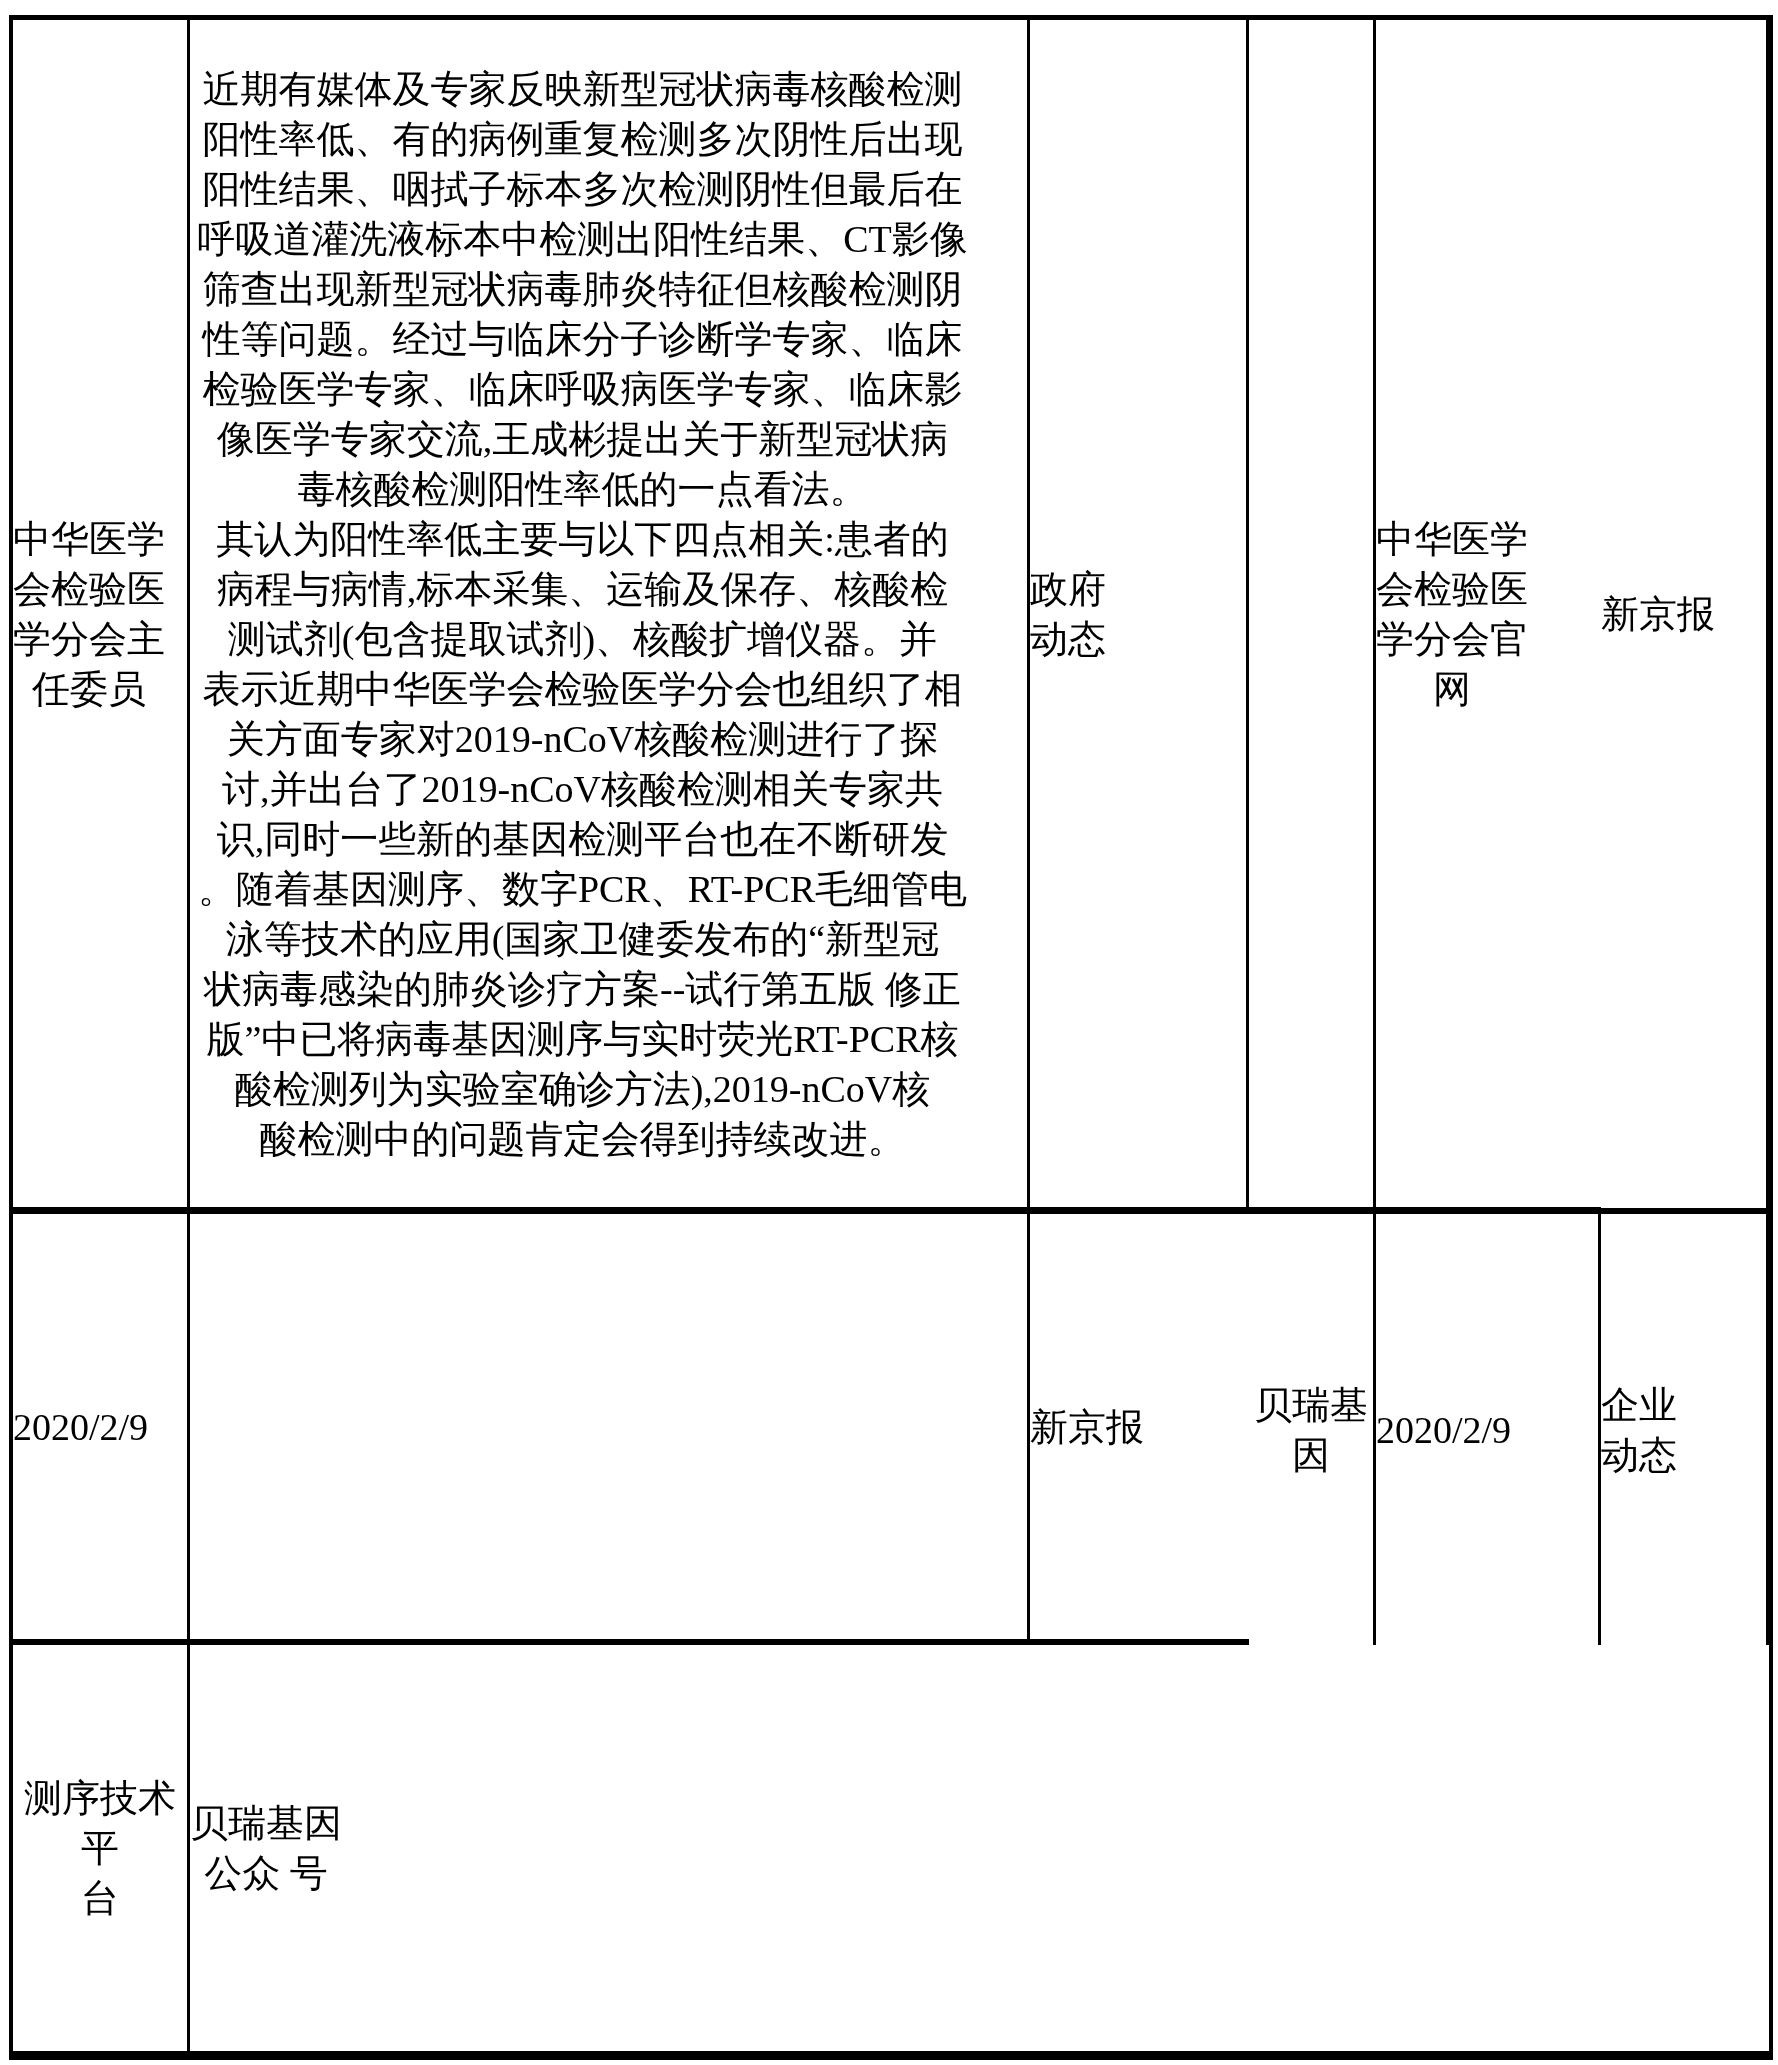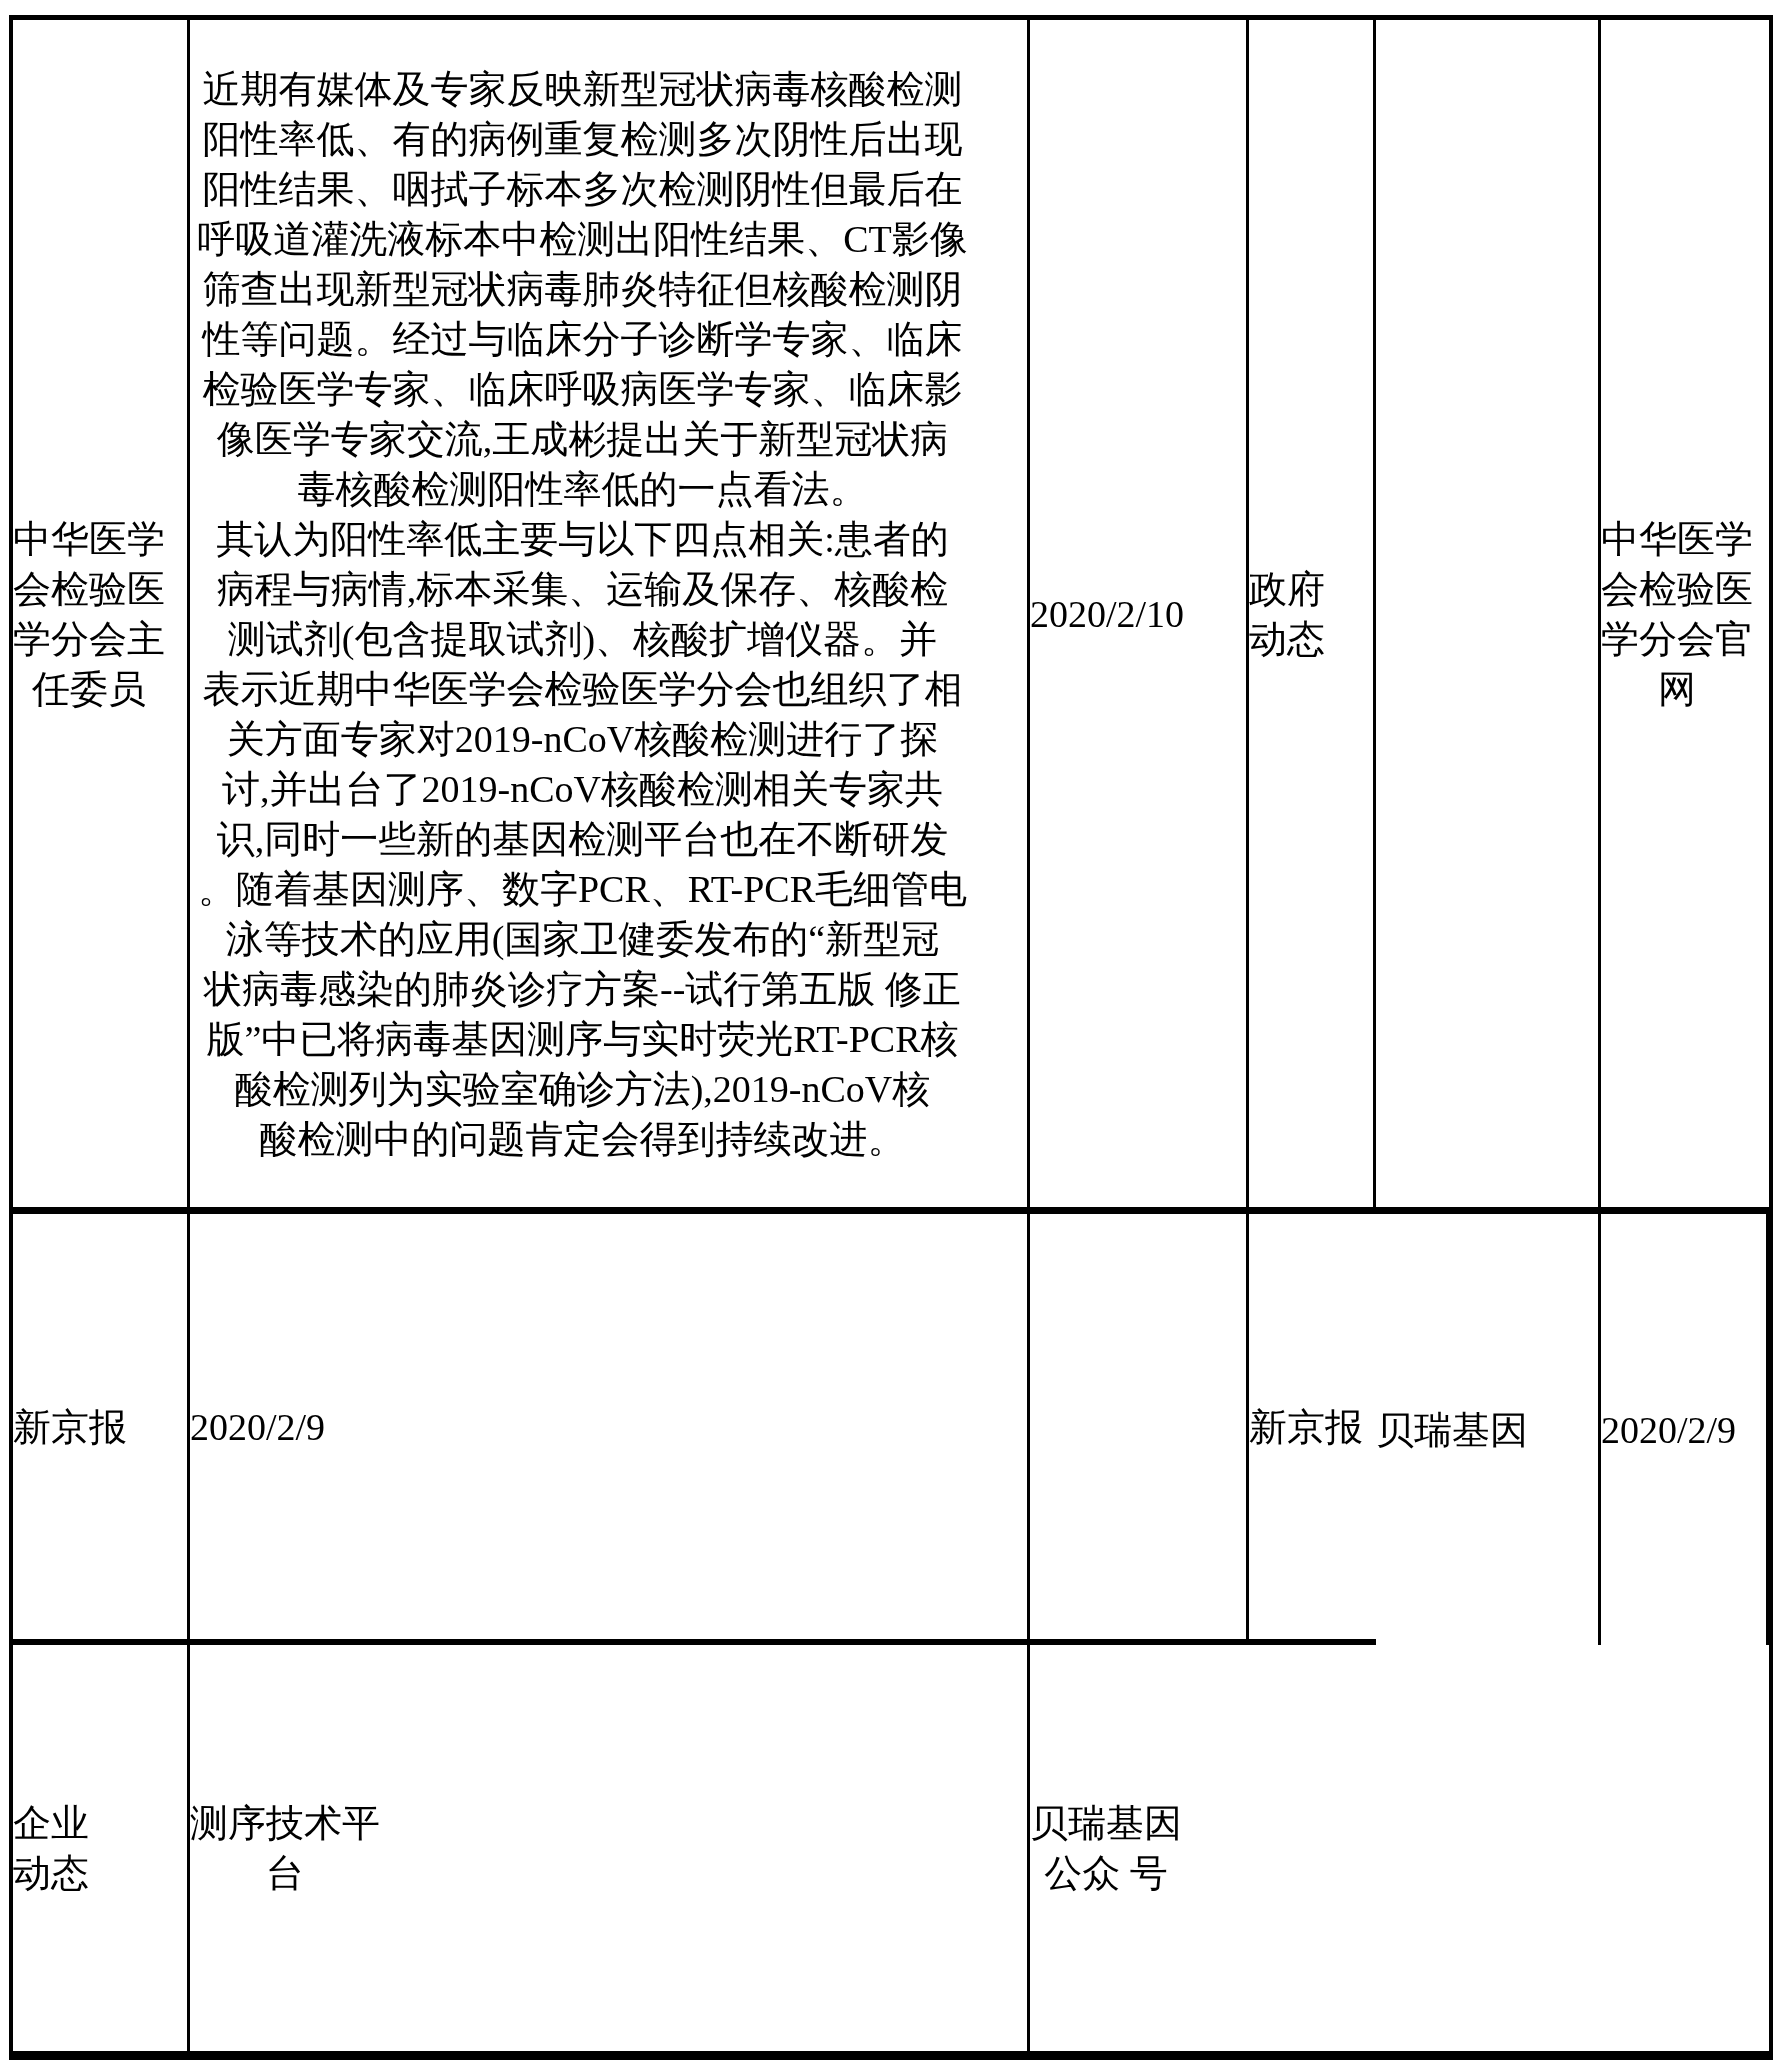--- a/index.html
+++ b/index.html
@@ -81,23 +81,20 @@
 关方面专家对2019-nCoV核酸检测进行了探
 讨,并出台了2019-nCoV核酸检测相关专家共
 识,同时一些新的基因检测平台也在不断研发
 。随着基因测序、数字PCR、RT-PCR毛细管电
 泳等技术的应用(国家卫健委发布的“新型冠
 状病毒感染的肺炎诊疗方案--试行第五版 修正
 版”中已将病毒基因测序与实时荧光RT-PCR核
 酸检测列为实验室确诊方法),2019-nCoV核
 酸检测中的问题肯定会得到持续改进。</span>
   </div>
-  <div class="cell col-date">
-    <span>2020/2/10</span>
-  </div>
   <div class="cell col-category">
     <span>政府
 动态</span>
   </div>
   <div class="cell col-platform">
     <span></span>
   </div>
   <div class="cell col-channel last-col">
     <span>中华医学
 会检验医

